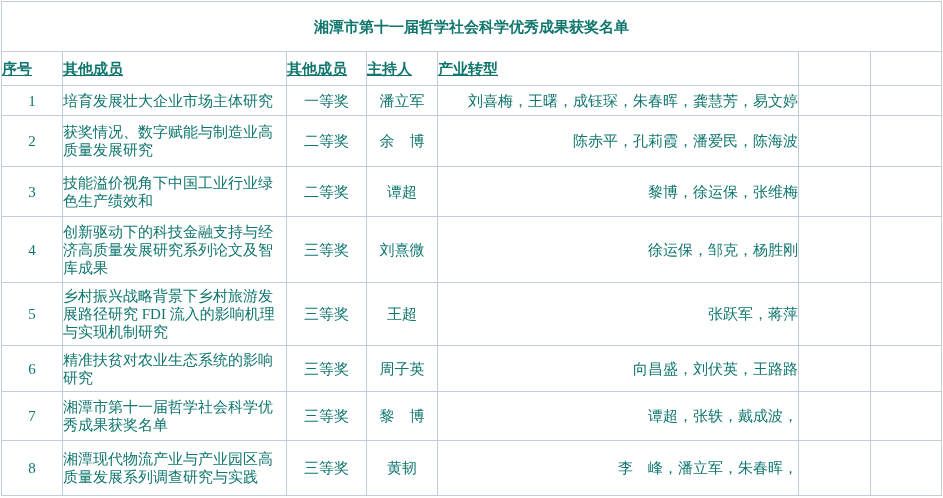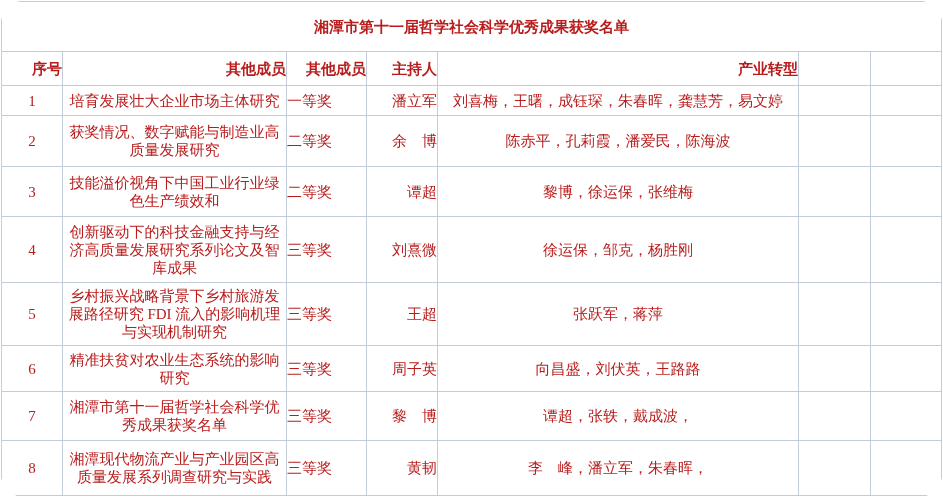--- a/index.html
+++ b/index.html
@@ -1,23 +1,22 @@
 <!DOCTYPE html>
 <html><head>
 <meta charset="utf-8">
 <style>
   html, body { margin: 0; padding: 0; background: #ffffff; }
   .sheet {
     width: 943px;
     height: 498px;
     background: #ffffff;
     overflow: hidden;
-    color: #b91c1c;
+    color: #0f766e;
     font-family: "Liberation Serif", "DejaVu Serif", serif;
-    border-radius: 27px;
   }
   table.grid {
     border-collapse: collapse;
     table-layout: fixed;
     width: 941px;
     margin: 1px 0 0 1px;
   }
   table.grid td {
     border: 1px solid #c3ccd9;
     padding: 0;
@@ -28,29 +27,30 @@
   }
   td.title-cell {
     height: 49px;
     text-align: center;
     font-size: 27px;
     font-weight: bold;
     line-height: 30px;
   }
   td.th {
     height: 33px;
-    text-align: right;
+    text-align: left;
     font-weight: bold;
     font-size: 15px;
+    text-decoration: underline;
   }
   td.c-num    { text-align: center; }
-  td.c-award  { }
-  td.c-leader { text-align: right; }
-  td.c-name   { text-align: center; padding: 4px 12px 4px 8px; }
-  td.c-members{ text-align: center; padding: 4px 4px 4px 6px; }
+  td.c-award  { text-align: center; }
+  td.c-leader { text-align: center; }
+  td.c-name   { text-align: left; padding: 4px 12px 4px 8px; }
+  td.c-members{ text-align: right; padding: 4px 4px 4px 6px; }
 </style>
 </head>
 <body>
 
 <div class="sheet">
   <table class="grid">
     <colgroup>
       <col style="width:61px">
         <col style="width:224px">
         <col style="width:80px">

